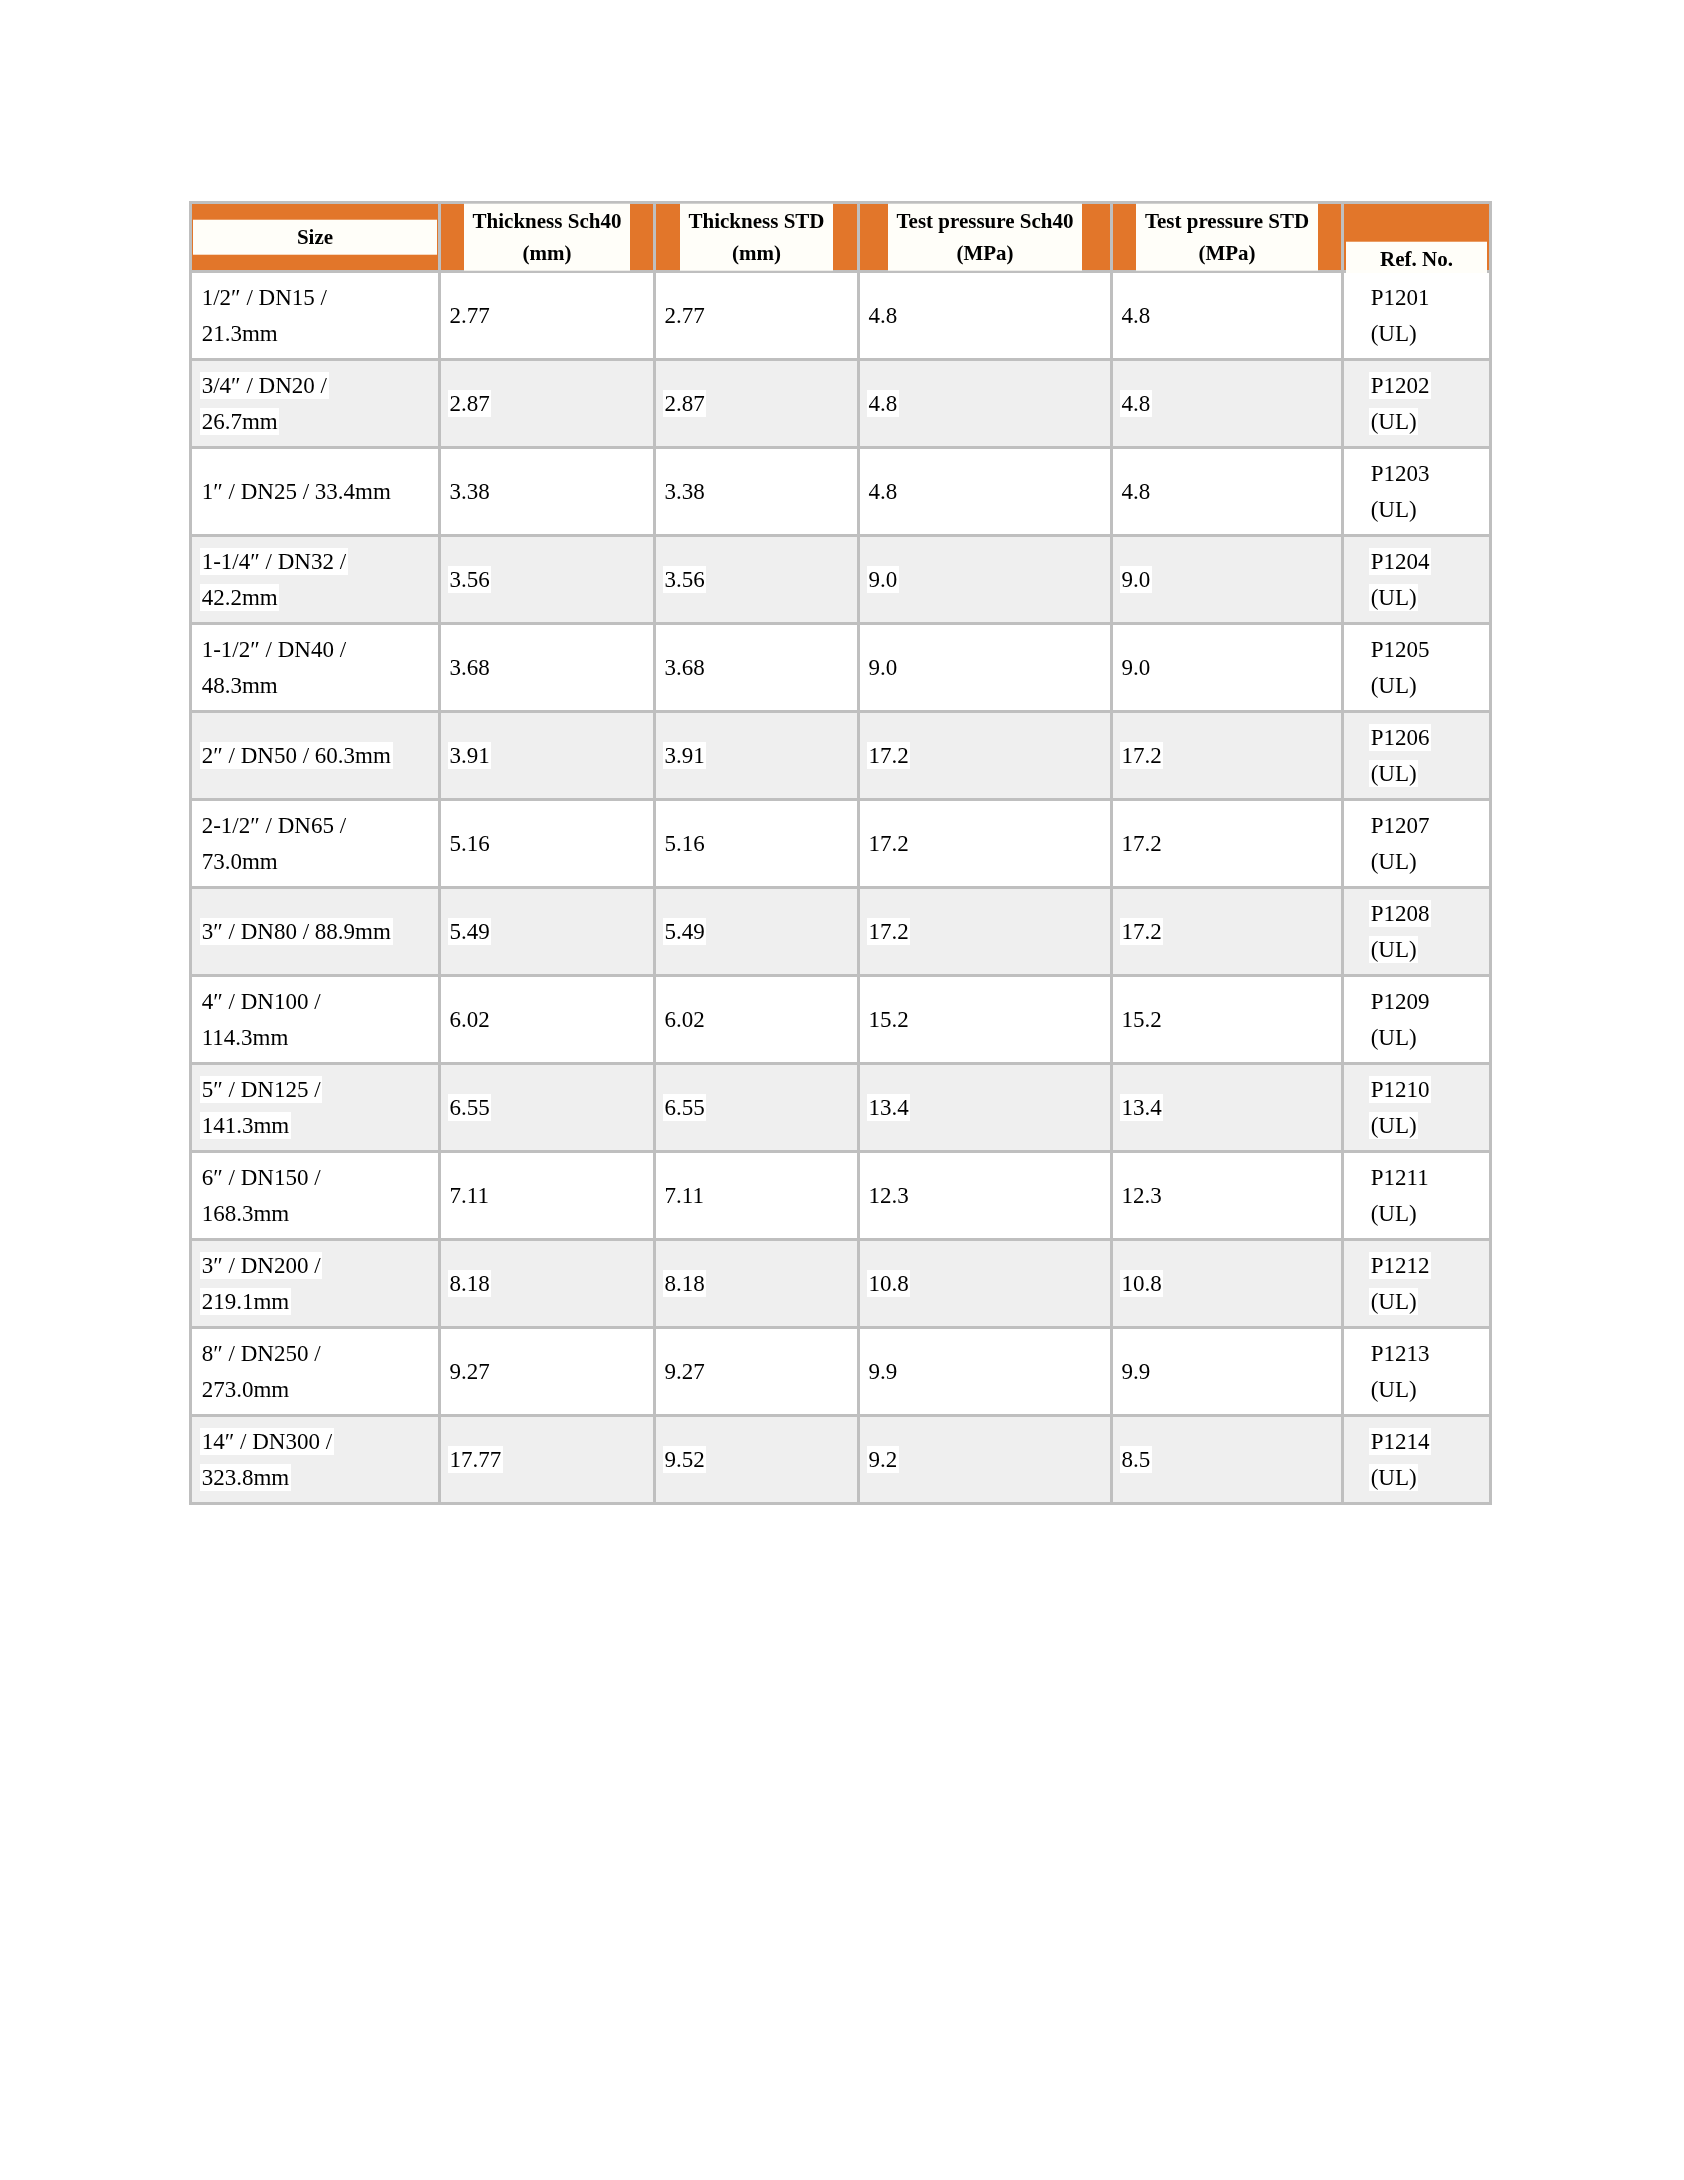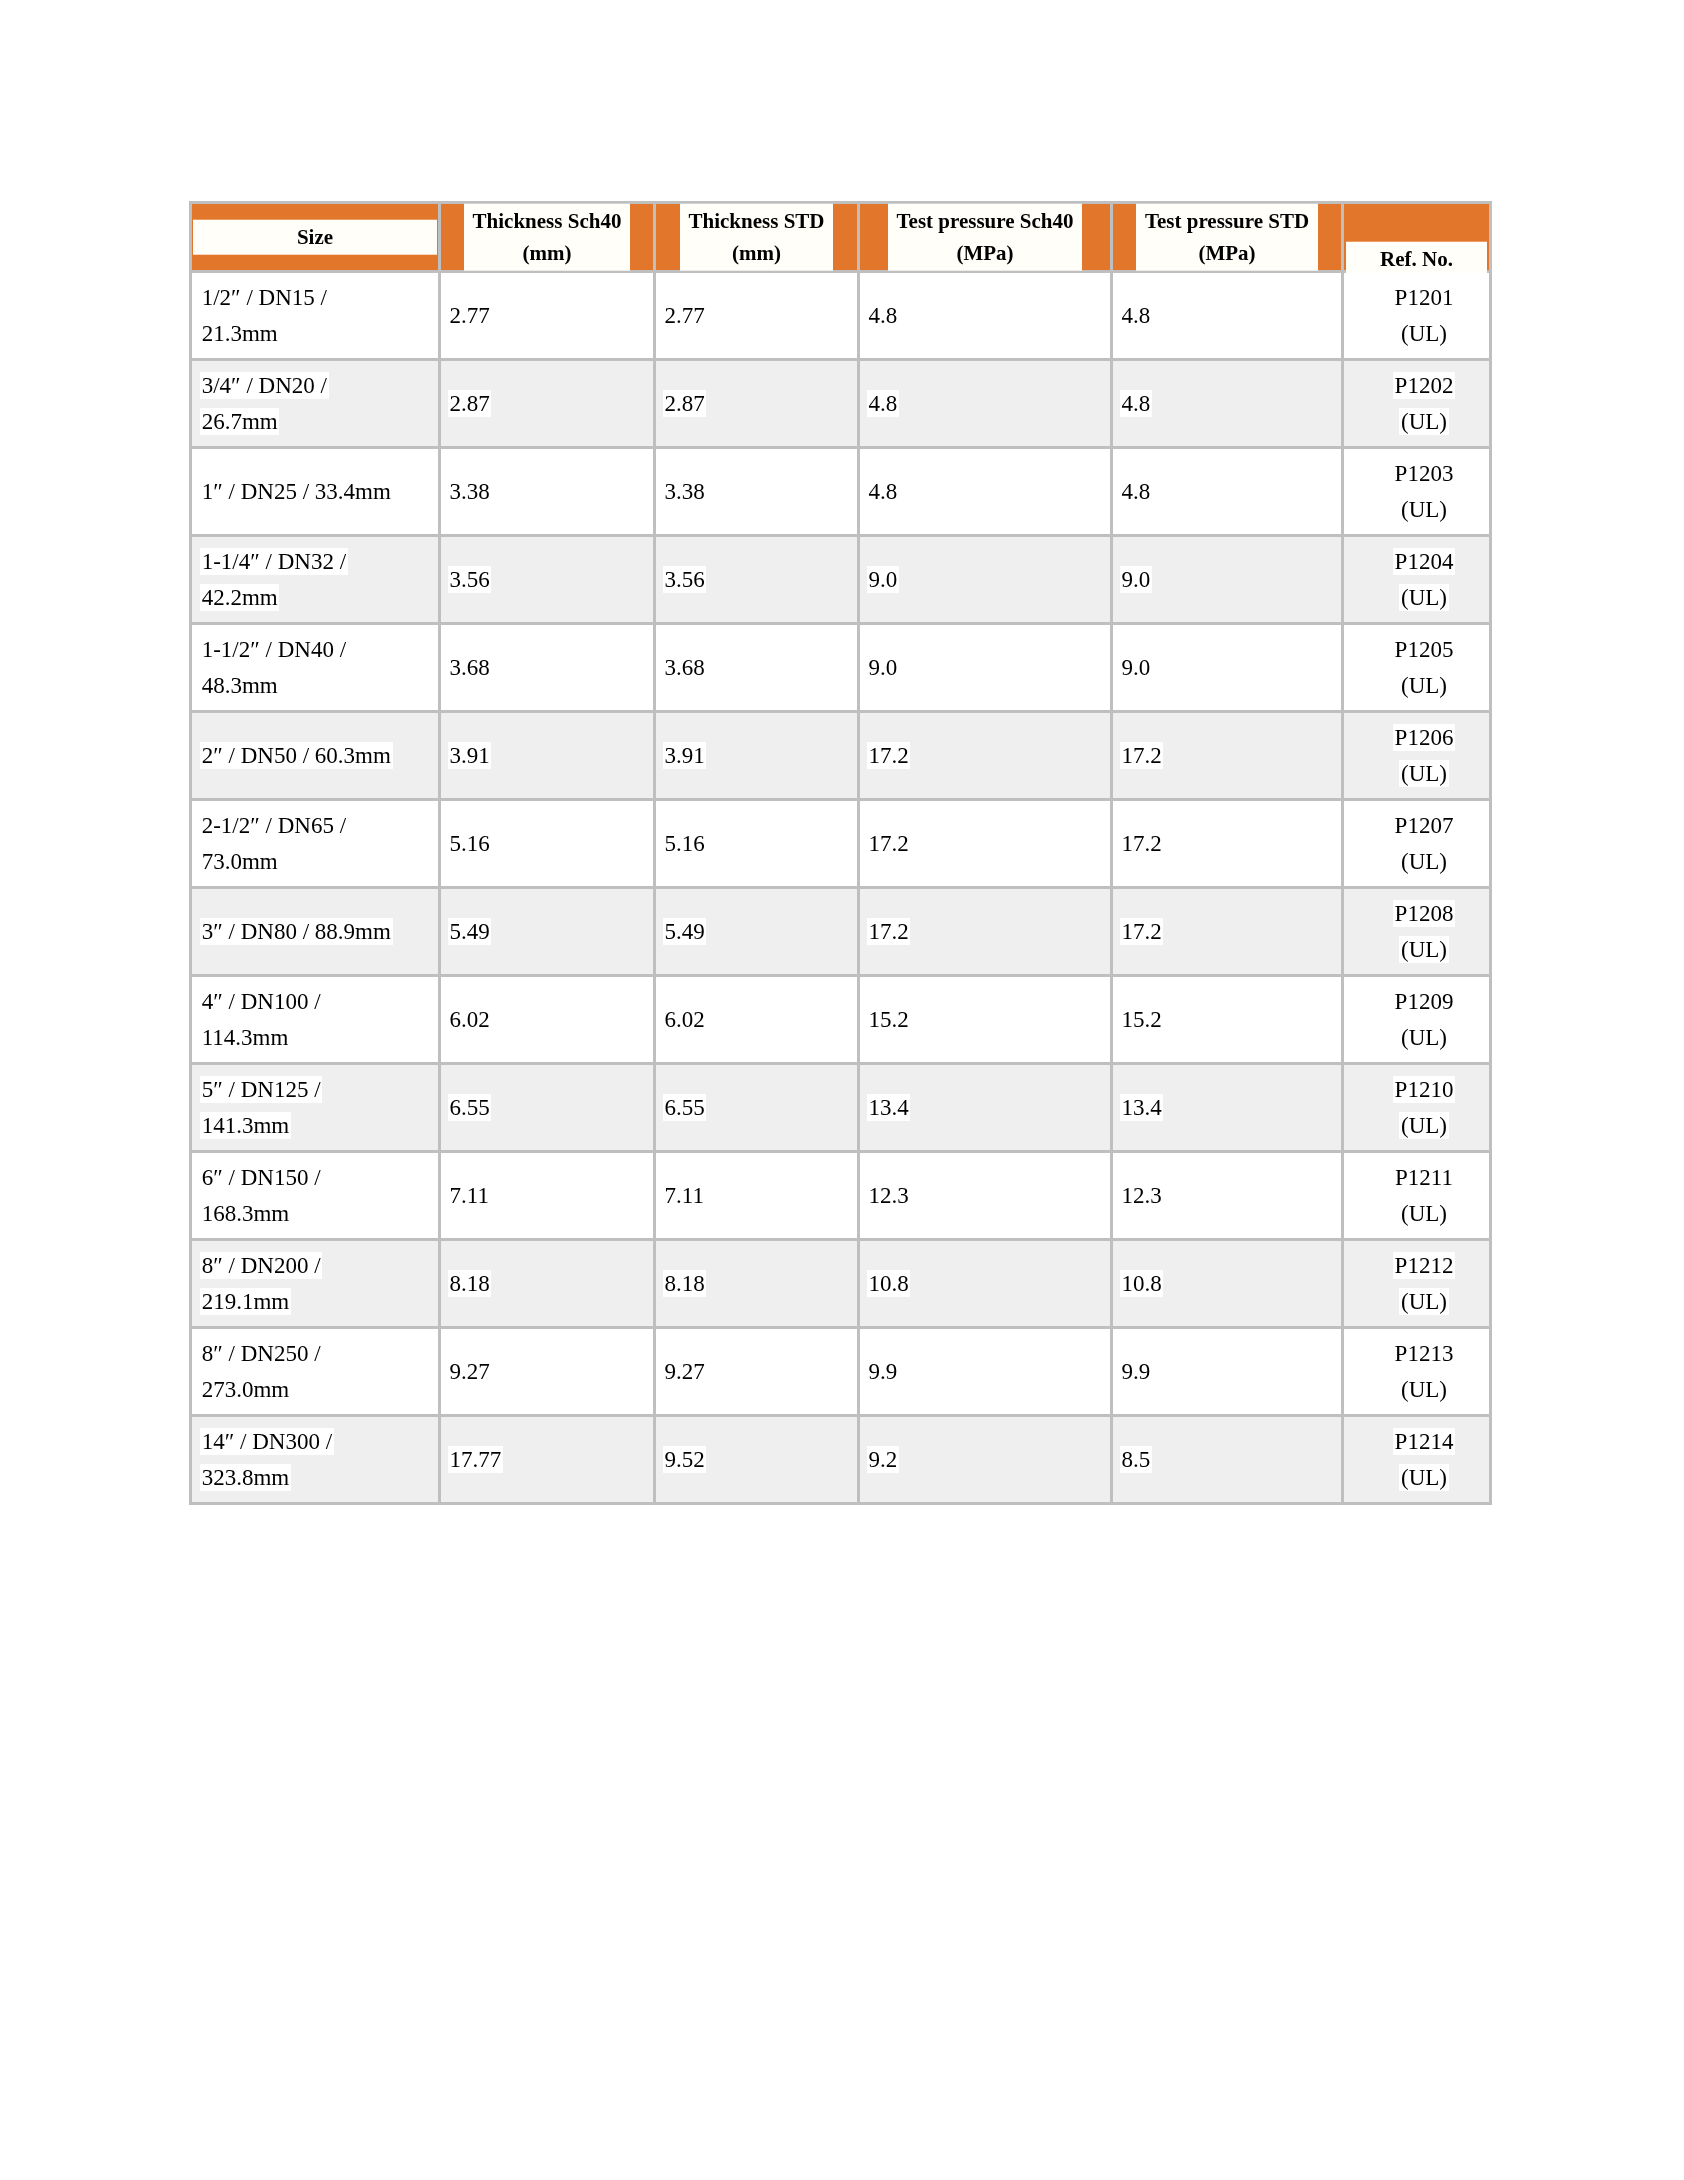--- a/index.html
+++ b/index.html
@@ -127,21 +127,21 @@
     padding: 0.9px 1.7px 1.7px 1.7px;
     box-decoration-break: clone;
     -webkit-box-decoration-break: clone;
   }
   tbody tr.alt .cell-line > span {
     background: #ffffff;
   }
 
   
   td.col-size .cell-inner { padding-left: 8px; }
-  td.col-ref  .cell-inner { padding-left: 15px; text-align: center; }
+  td.col-ref  .cell-inner { padding-left: 25px; }
 </style>
 </head>
 <body>
 
 <div class="page">
   <div class="table-wrap">
     <table class="spec">
       <colgroup>
         <col class="c0">
           <col class="c1">
@@ -556,21 +556,21 @@
             <td class="col-ref">
               <div class="cell-inner">
                 <div class="cell-line"><span>P1211</span></div>
                 <div class="cell-line"><span>(UL)</span></div>
               </div>
             </td>
           </tr>
           <tr class="alt">
             <td class="col-size">
               <div class="cell-inner">
-                <div class="cell-line"><span>8″ / DN200 /</span></div>
+                <div class="cell-line"><span>3″ / DN200 /</span></div>
                 <div class="cell-line"><span>219.1mm</span></div>
               </div>
             </td>
             <td class="col-num">
               <div class="cell-inner">
                 <div class="cell-line"><span>8.18</span></div>
               </div>
             </td>
             <td class="col-num">
               <div class="cell-inner">

